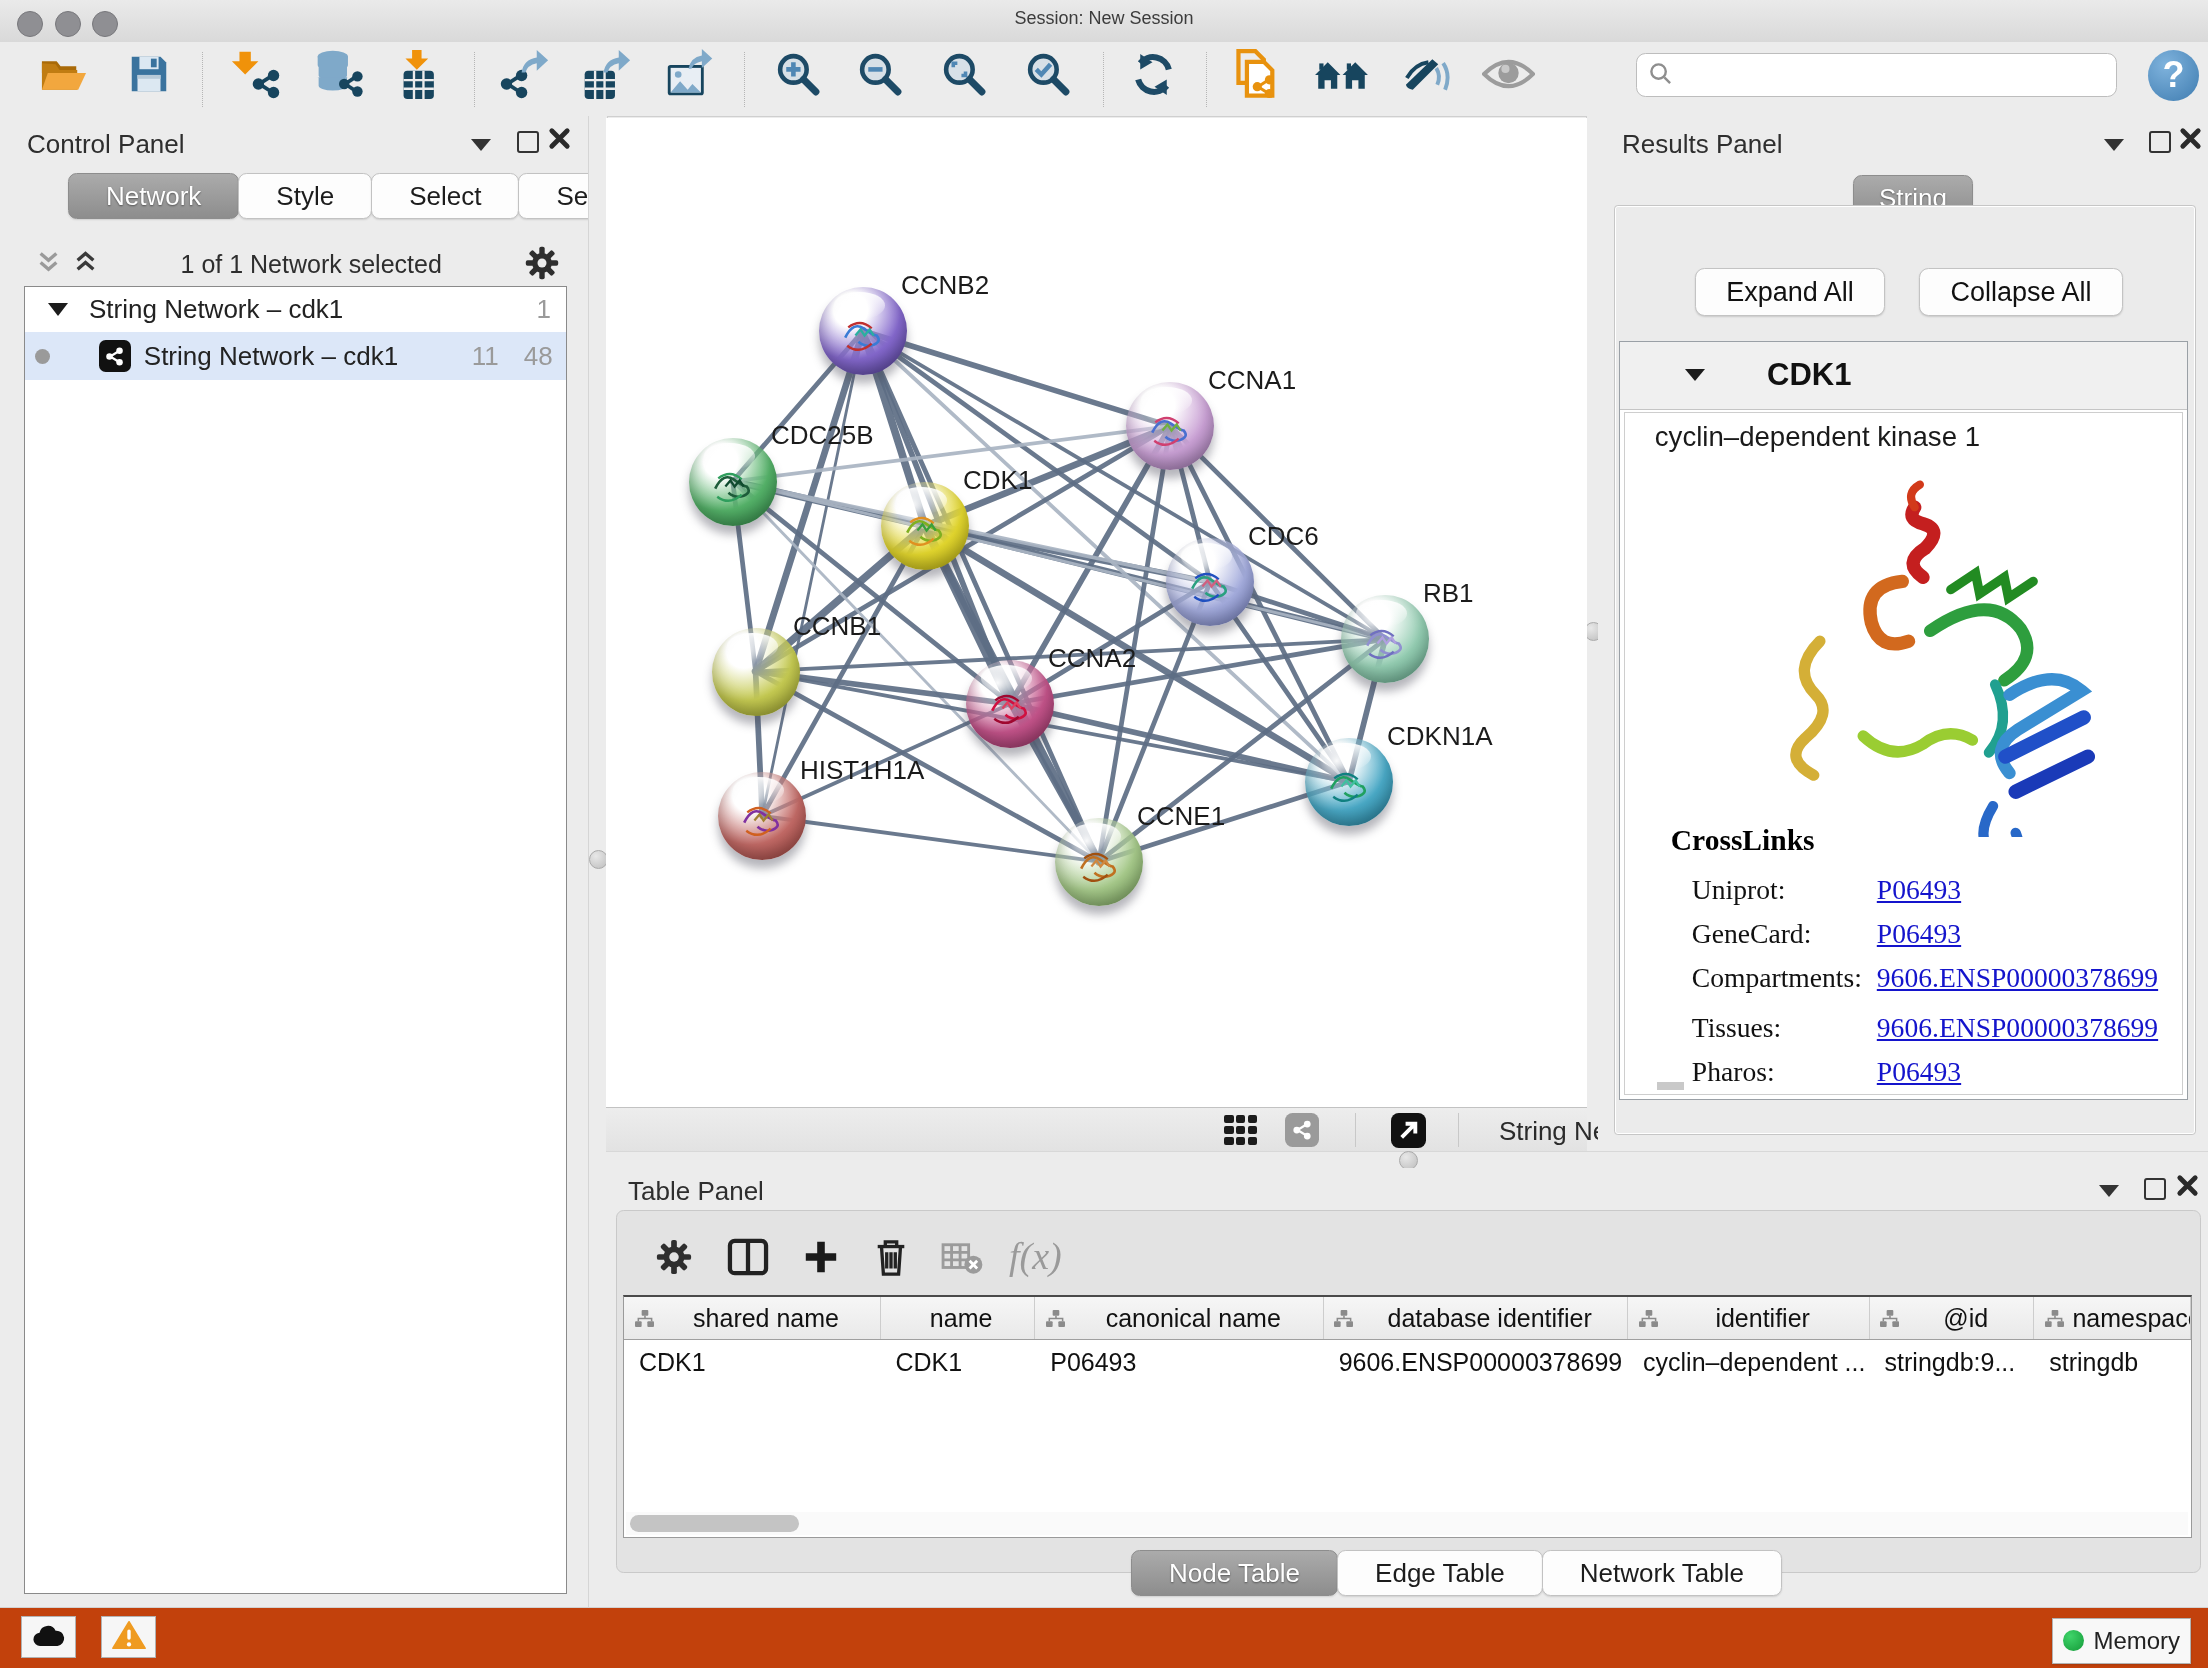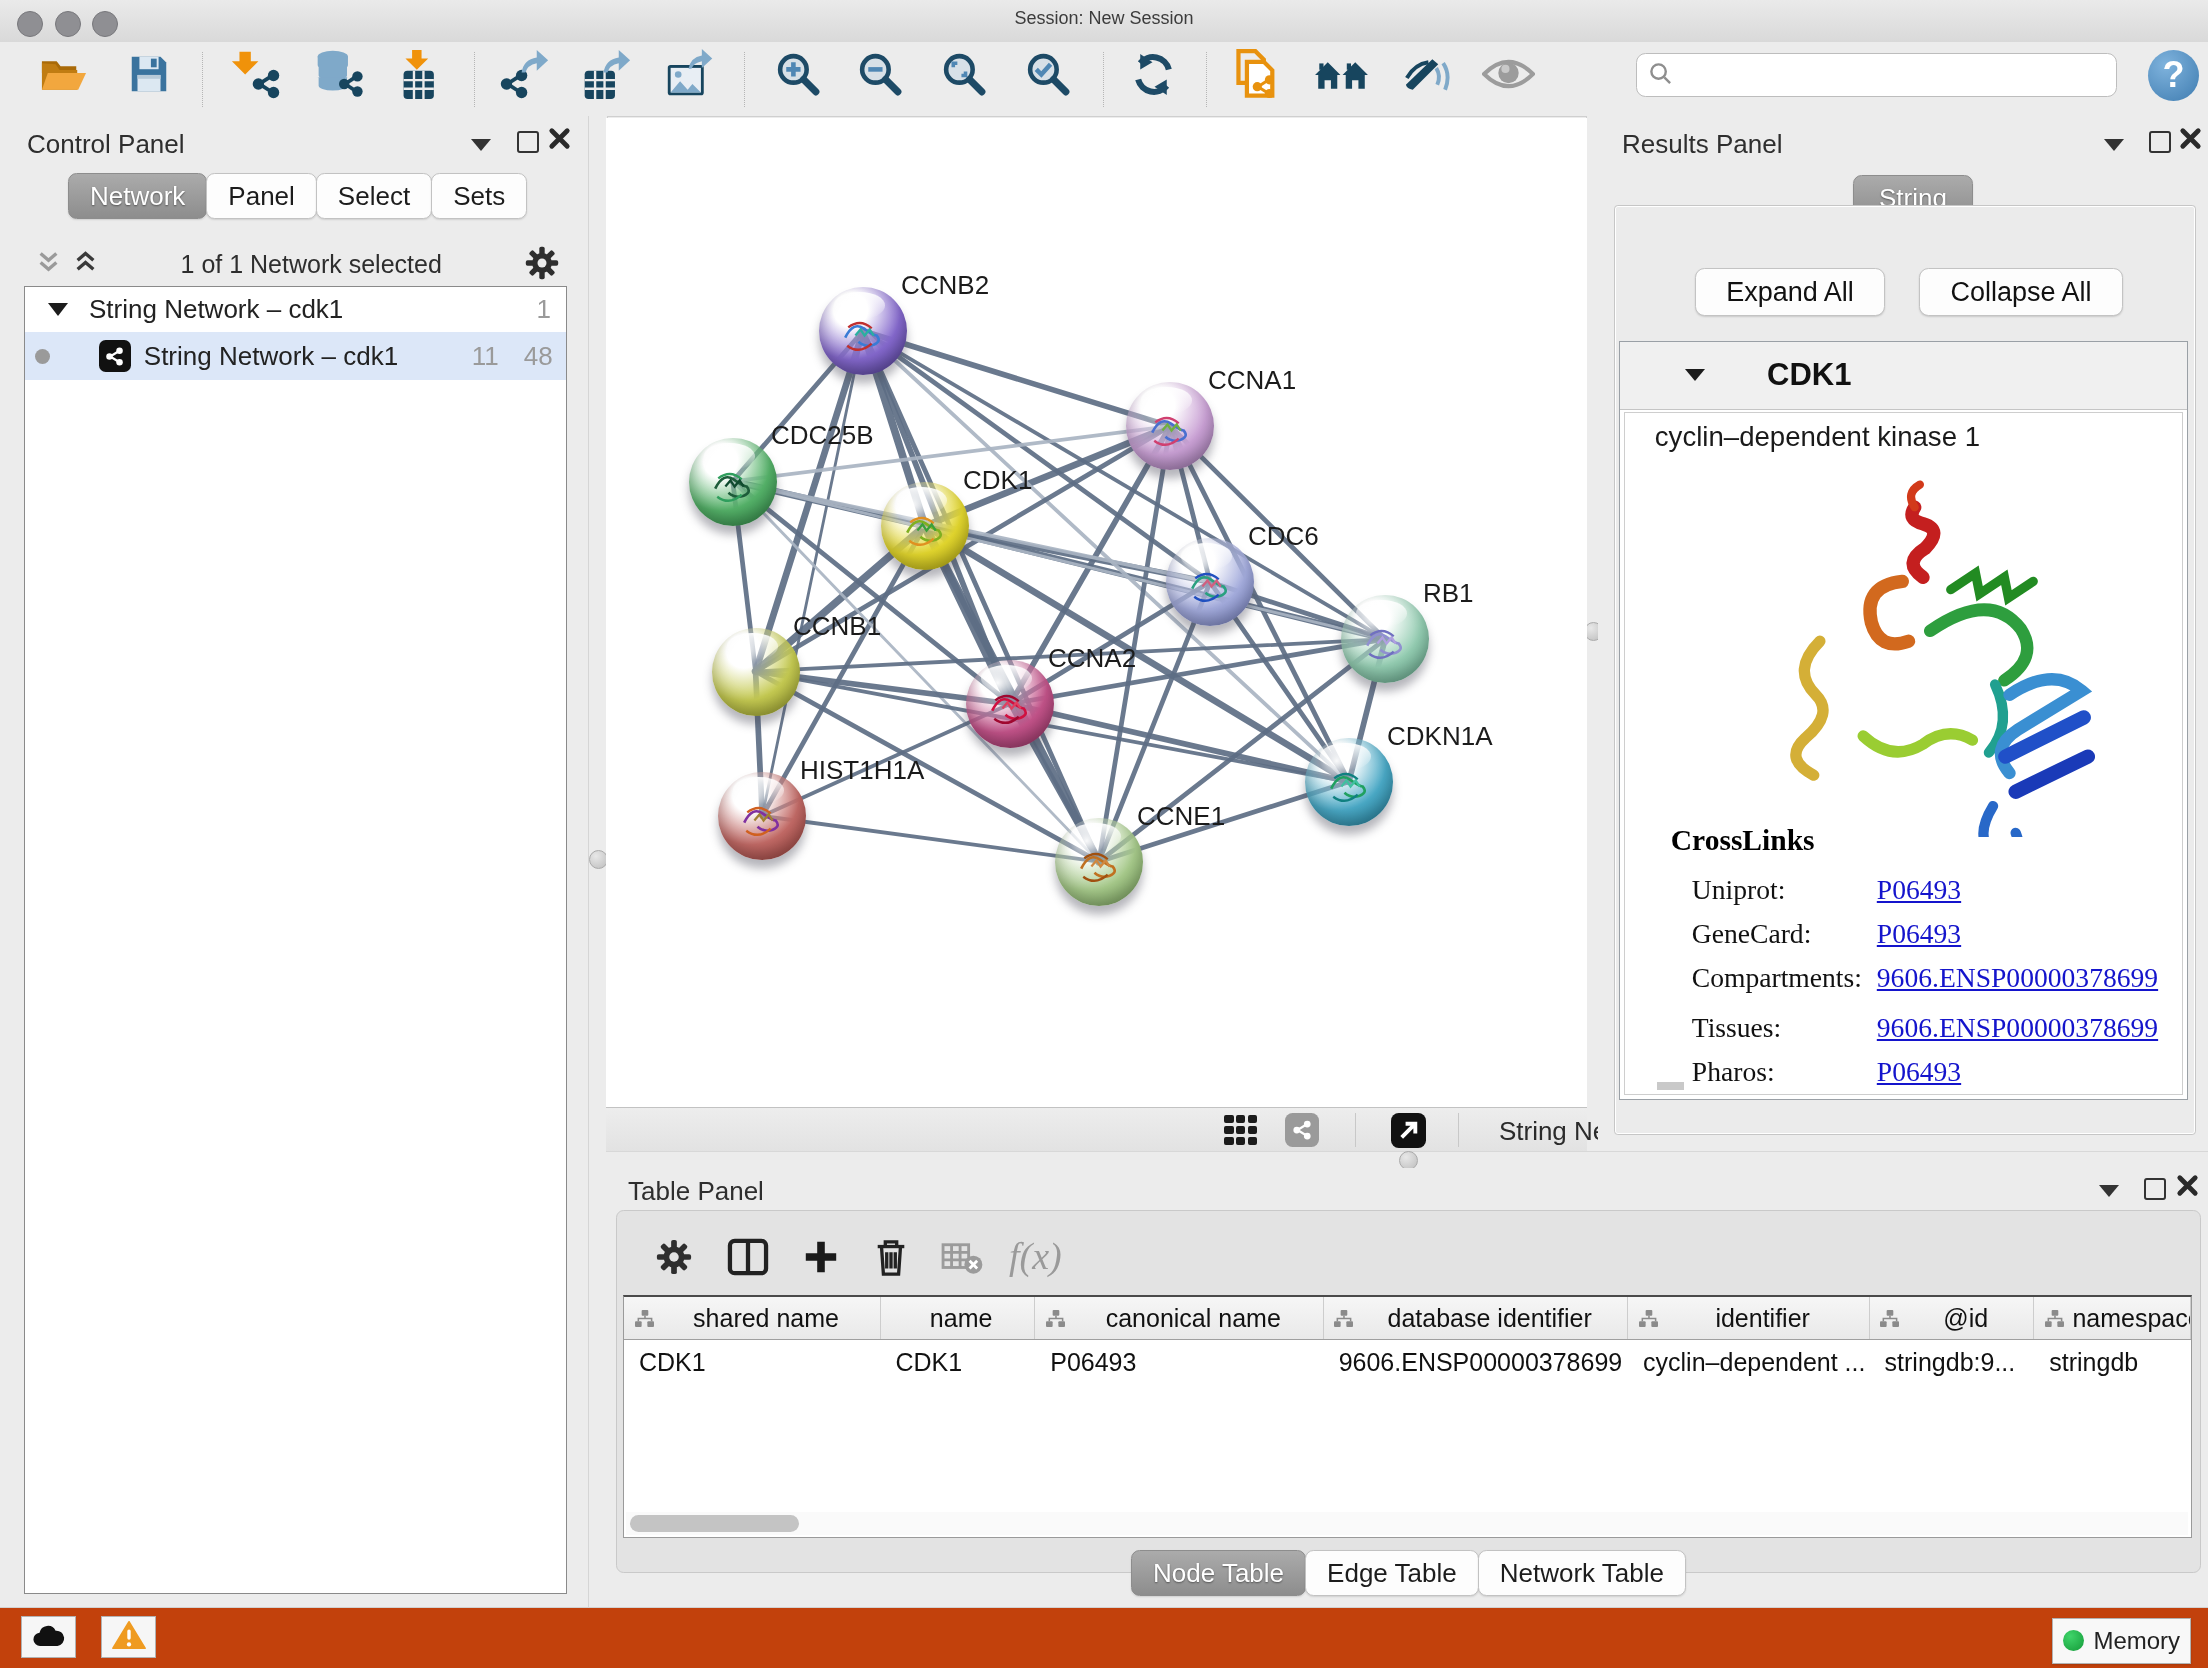--- a/index.html
+++ b/index.html
@@ -15,21 +15,21 @@
   .tb-sep{position:absolute;top:9.5px;height:55px;border-left:1.9px dotted #b5b5b5;}
   #search-box{position:absolute;left:1636px;top:11.4px;width:481px;height:44px;background:#fff;border:1px solid #bdbdbd;border-radius:9.5px;display:flex;align-items:center;padding-left:11.4px;box-sizing:border-box;}
   #search-input{border:none;outline:none;font-size:25px;flex:1;background:transparent;}
   #help-btn{position:absolute;left:2148px;top:7.6px;width:51px;height:51px;border-radius:50%;background:radial-gradient(circle at 35% 30%,#7fb3dd,#3f7cb0);color:#fff;font-size:36px;font-weight:bold;display:flex;align-items:center;justify-content:center;}
   
   .panel-title{font-size:26px;color:#2e2e2e;}
   .winctl-tri{width:0;height:0;border-left:10.5px solid transparent;border-right:10.5px solid transparent;border-top:12.4px solid #333;position:absolute;}
   .winctl-box{width:18px;height:18px;border:2.9px solid #333;border-radius:2.9px;position:absolute;}
   
   #cp-tabs{position:absolute;left:68px;top:173px;height:46px;display:flex;}
-  .tab{height:46px;box-sizing:border-box;border:1px solid #c2c2c2;background:#fdfdfd;border-radius:8.6px;margin-right:-1px;display:flex;align-items:center;justify-content:center;font-size:26px;padding:0 21px;color:#1c1c1c;box-shadow:0 1px 1.9px rgba(0,0,0,.12);}
+  .tab{height:46px;box-sizing:border-box;border:1px solid #c2c2c2;background:#fdfdfd;border-radius:8.6px;margin-right:-1px;display:flex;align-items:center;justify-content:center;font-size:26px;padding:0 37px;color:#1c1c1c;box-shadow:0 1px 1.9px rgba(0,0,0,.12);}
   .tab.active{background:linear-gradient(#ababab,#8d8d8d);color:#fff;text-shadow:0 1px 1.9px rgba(0,0,0,.45);border-color:#8d8d8d;}
   #cp-status{position:absolute;left:24px;top:243px;width:545px;height:42px;display:flex;align-items:center;}
   #cp-list{position:absolute;left:24px;top:286px;width:543px;height:1308px;background:#fff;border:1.9px solid #8a8a8a;box-sizing:border-box;}
   .tree-row{position:relative;height:45px;display:flex;align-items:center;font-size:26px;}
   .tree-count{color:#9a9a9a;}
   
   .handle-dot{position:absolute;width:17px;height:17px;border-radius:50%;background:radial-gradient(circle at 35% 30%,#e8e8e8,#bdbdbd);border:1px solid #aaa;}
   
   #canvas{left:606px;top:118px;width:981px;height:989px;background:#fff;overflow:hidden;}
   .node{position:absolute;width:88px;height:88px;border-radius:50%;box-shadow:0 8.6px 9.5px rgba(70,70,85,.4), inset 0 -7.6px 15px rgba(0,0,0,.22);}
@@ -261,21 +261,21 @@
 <div class="abs" style="left:0;top:116px;width:588px;height:1491px;background:#ececec;">
   <div class="abs panel-title" style="left:27px;top:13.3px">Control Panel</div>
   <span class="winctl-tri" style="left:471px;top:23px"></span>
   <span class="winctl-box" style="left:517px;top:15px"></span>
   <span class="abs" style="left:547px;top:9.5px"><svg width="25" height="25" viewBox="0 0 26 26">
         <path d="M5 5 L21 21 M21 5 L5 21" stroke="#2a2a2a" stroke-width="5" stroke-linecap="round"></path>
       </svg></span>
 </div>
 <div id="cp-tabs">
     <div class="tab active">Network</div>
-    <div class="tab">Panel</div>
+    <div class="tab">Style</div>
     <div class="tab">Select</div>
     <div class="tab">Sets</div>
   </div>
 <div id="cp-status">
   <span style="margin-left:11.4px"><svg width="27" height="27" viewBox="0 0 24 24">
         <g fill="none" stroke="#9a9a9a" stroke-width="3">
           <path d="M5 4 l7 6 7 -6"></path>
           <path d="M5 12 l7 6 7 -6"></path>
         </g>
       </svg></span>

